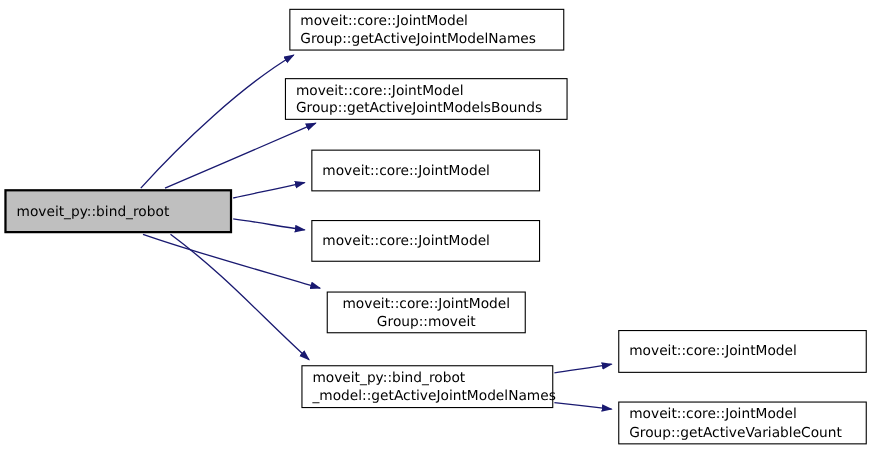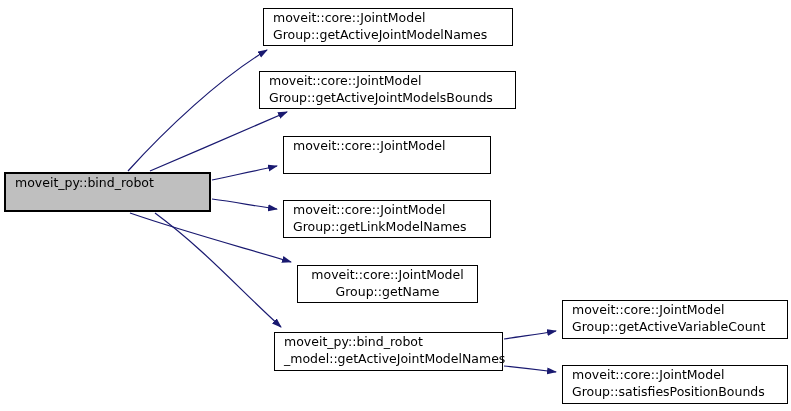--- a/index.html
+++ b/index.html
@@ -20,20 +20,21 @@
   .node {
     position: absolute;
     box-sizing: border-box;
     background: #ffffff;
     border: 1px solid #000000;
     color: #000000;
     font-size: 12.5px;
     line-height: 16.5px;
     display: flex;
     flex-direction: column;
+    justify-content: center;
     align-items: flex-start;
     padding: 1px 4px 1px 9px;
     white-space: nowrap;
     cursor: pointer;
   }
   .node.center {
     align-items: center;
     padding-left: 4px;
     padding-right: 4px;
   }
@@ -71,31 +72,29 @@
     </div>
     <div class="node" style="left: 259px; top: 71px; width: 257px; height: 38px;">
       <div>moveit::core::JointModel</div>
       <div>Group::getActiveJointModelsBounds</div>
     </div>
     <div class="node" style="left: 283px; top: 136px; width: 208px; height: 38px;">
       <div>moveit::core::JointModel</div>
     </div>
     <div class="node" style="left: 283px; top: 200px; width: 208px; height: 38px;">
       <div>moveit::core::JointModel</div>
-      <div>Group::getLinkModelNames</div>
     </div>
     <div class="node center" style="left: 297px; top: 265px; width: 181px; height: 38px;">
       <div>moveit::core::JointModel</div>
-      <div>Group::getName</div>
+      <div>Group::moveit</div>
     </div>
     <div class="node" style="left: 274px; top: 332px; width: 229px; height: 39px;">
       <div>moveit_py::bind_robot</div>
       <div>_model::getActiveJointModelNames</div>
     </div>
     <div class="node" style="left: 562px; top: 300px; width: 226px; height: 39px;">
       <div>moveit::core::JointModel</div>
-      <div>Group::getActiveVariableCount</div>
     </div>
     <div class="node" style="left: 562px; top: 365px; width: 226px; height: 39px;">
       <div>moveit::core::JointModel</div>
-      <div>Group::satisfiesPositionBounds</div>
+      <div>Group::getActiveVariableCount</div>
     </div>
   </div>
 
 </body></html>

